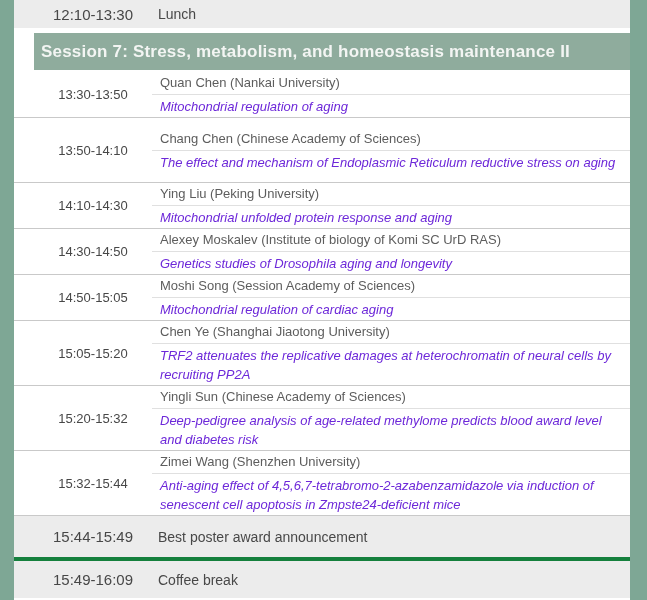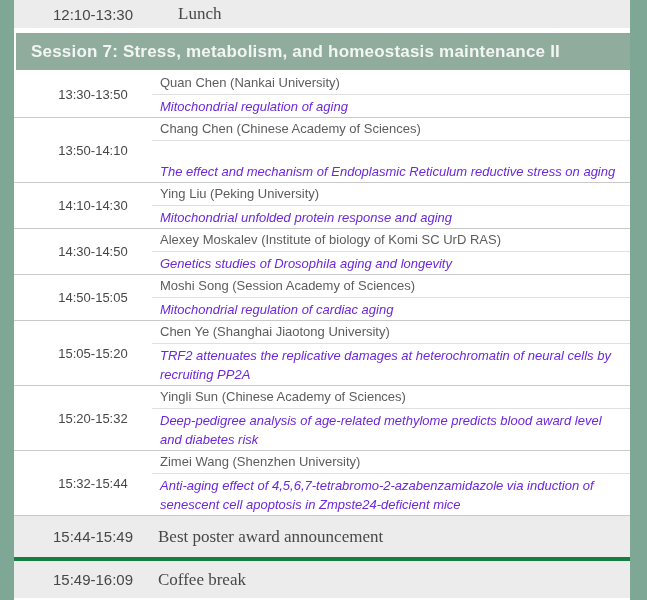--- a/index.html
+++ b/index.html
@@ -11,48 +11,48 @@
   .side-strip{position:absolute;top:0;bottom:0;background:#7ea795;z-index:3;}
   .strip-left{left:0;width:14px;}
   .strip-right{right:0;width:17px;}
   .content{position:absolute;left:14px;top:0;width:616px;}
 
   
   .plain-row{
     background:#ececec;display:flex;align-items:center;
     color:#4a4a4a;
   }
-  .lunch-row{height:28px;gap:20px;}
+  .lunch-row{height:28px;}
   .poster-row{height:41px;}
   .coffee-row{height:37px;border-top:4px solid #15803d;}
   .plain-row .time{font-size:15px;}
-  .plain-row .plain-label{font-size:17px;padding-left:6px;color:#484848;font-family:Liberation Serif, serif;}
+  .plain-row .plain-label{font-size:14px;padding-left:6px;color:#484848;}
 
   .gap5{height:5px;background:#ffffff;}
   .gap2{height:2px;background:#ffffff;}
 
   
   .session-band{
-    margin-left:2px;height:37px;background:#8fac9d;
-    display:flex;align-items:center;padding-left:15px;box-sizing:border-box;
+    margin-left:20px;height:37px;background:#8fac9d;
+    display:flex;align-items:center;padding-left:7px;box-sizing:border-box;
   }
   .session-band .session-title{
     color:#f3f5f3;font-size:17px;font-weight:bold;letter-spacing:.2px;
   }
 
   
   .talk-row{
     display:flex;border-bottom:1px solid #c9c9c9;background:#ffffff;
   }
   .time{
     width:138px;box-sizing:border-box;padding-left:20px;
     text-align:center;font-size:13px;color:#474747;
     display:flex;align-items:center;justify-content:center;flex-shrink:0;
   }
-  .talk-cell{flex:1;display:flex;flex-direction:column;justify-content:space-between;min-width:0;}
+  .talk-cell{flex:1;display:flex;flex-direction:column;justify-content:center;min-width:0;}
   .speaker{
     font-size:13px;line-height:19px;color:#5d5d5d;
     padding:1px 10px 2px 8px;border-bottom:1px solid #e0e0e0;
   }
   .talk-title{
     font-size:13px;line-height:19px;color:#6d28d9;
     padding:2px 10px 1px 8px;
     font-style:italic;
   }
   .r2{min-height:45px;}

